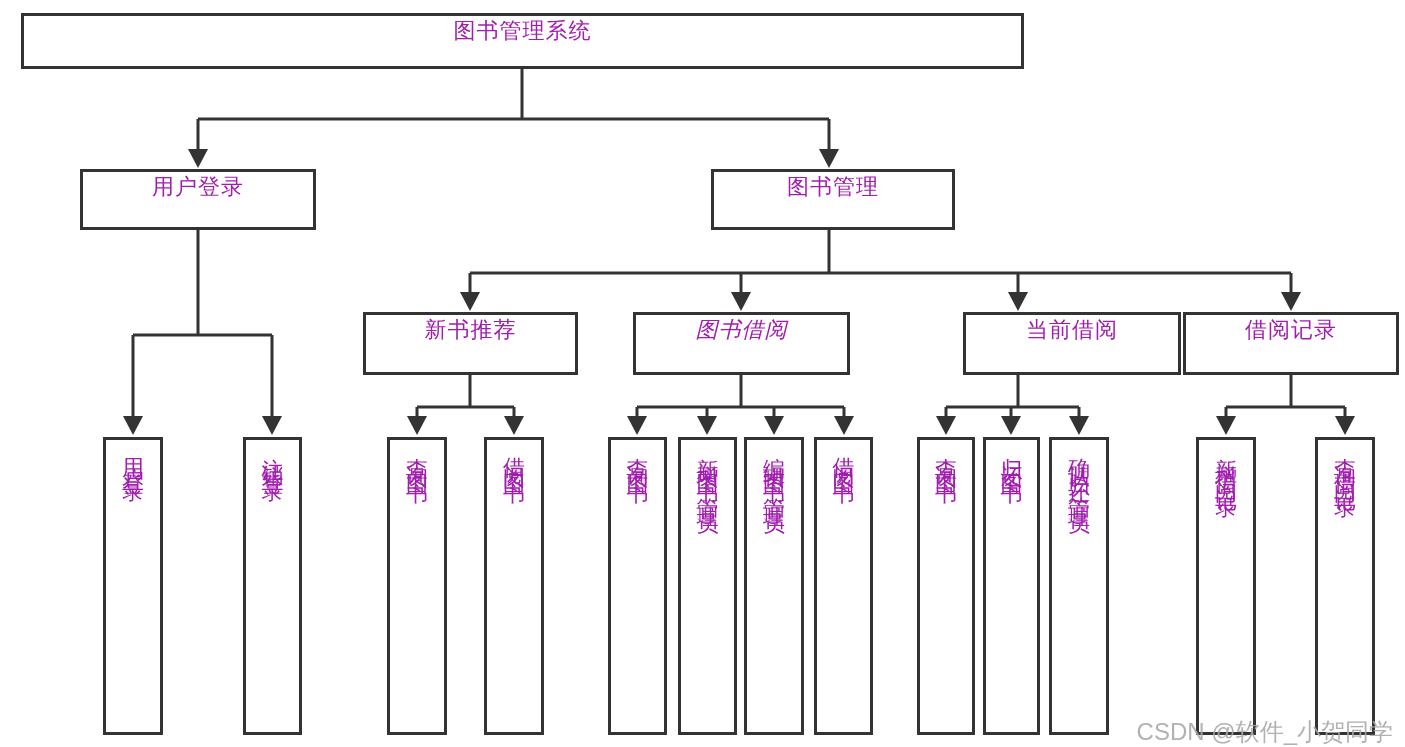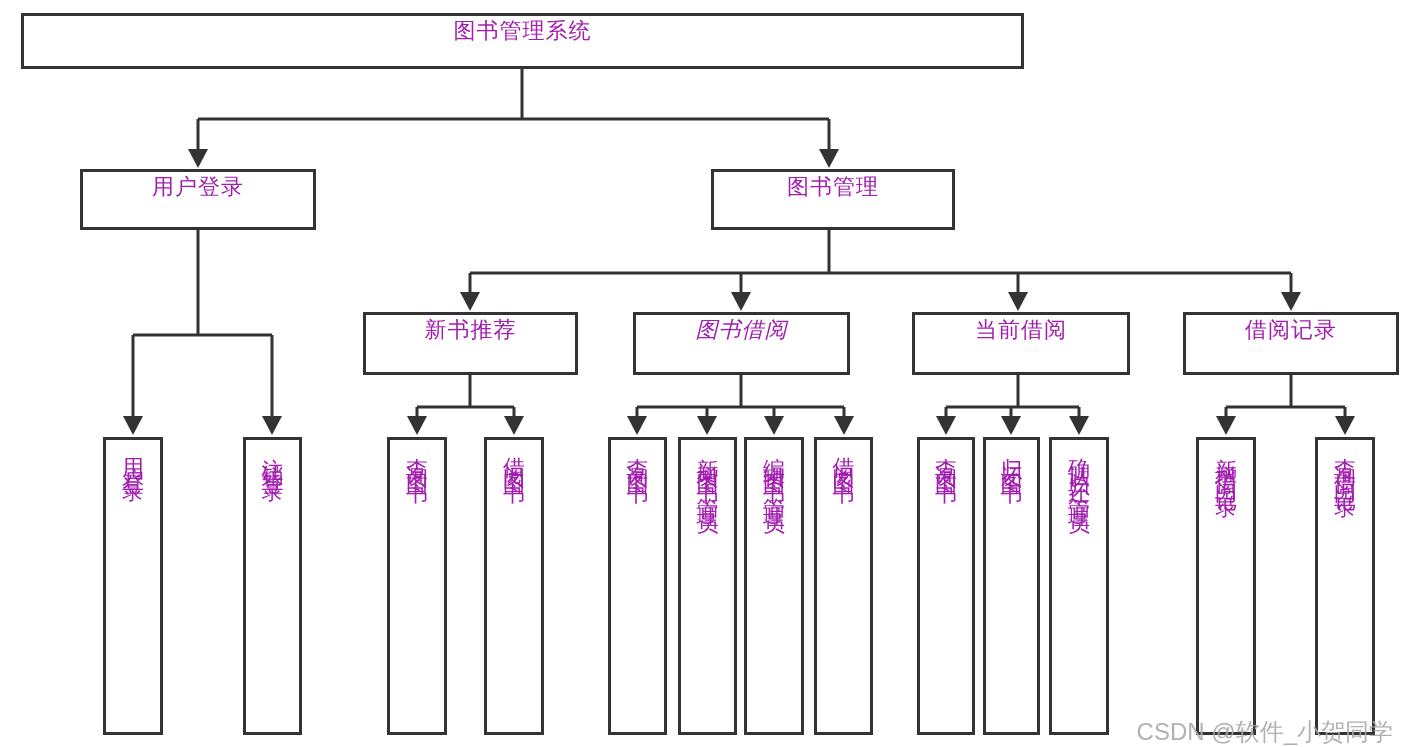--- a/index.html
+++ b/index.html
@@ -108,21 +108,21 @@
   <div class="box" style="left:711px; top:169px; width:244px; height:61px;">
     <span class="hlabel">图书管理</span>
   </div>
 
   <div class="box" style="left:363px; top:312px; width:215px; height:63px;">
     <span class="hlabel">新书推荐</span>
   </div>
   <div class="box" style="left:633px; top:312px; width:217px; height:63px;font-style:italic;">
     <span class="hlabel">图书借阅</span>
   </div>
-  <div class="box" style="left:912px; top:312px; width:218px; height:63px;">
+  <div class="box" style="left:963px; top:312px; width:218px; height:63px;">
     <span class="hlabel">当前借阅</span>
   </div>
   <div class="box" style="left:1183px; top:312px; width:216px; height:63px;">
     <span class="hlabel">借阅记录</span>
   </div>
 
   <div class="box" style="left:103px; top:437px; width:60px; height:298px;">
     <span class="vlabel">用户登录</span>
   </div>
   <div class="box" style="left:243px; top:437px; width:59px; height:298px;">

